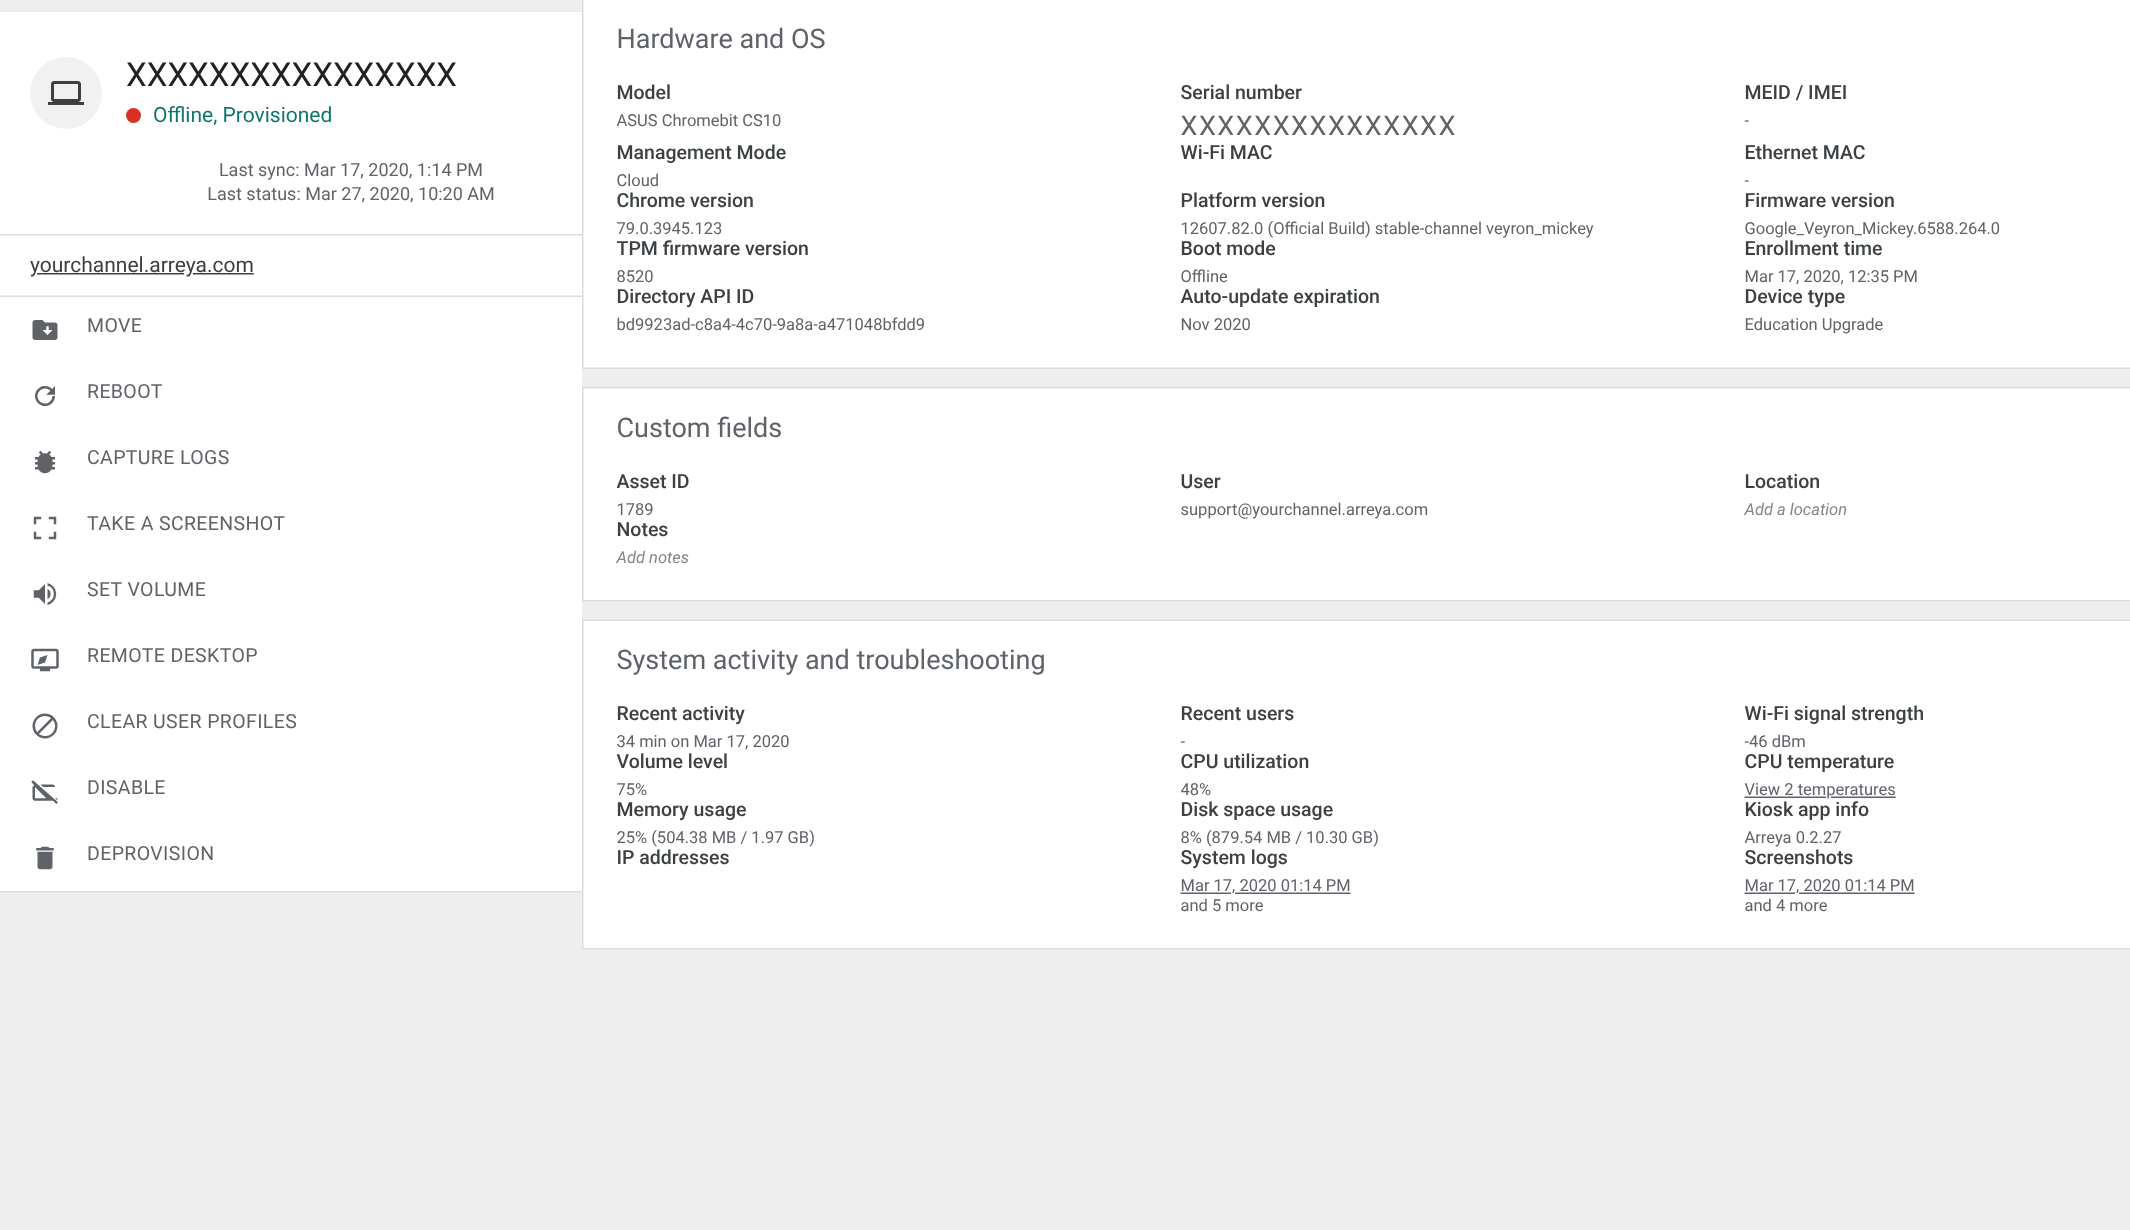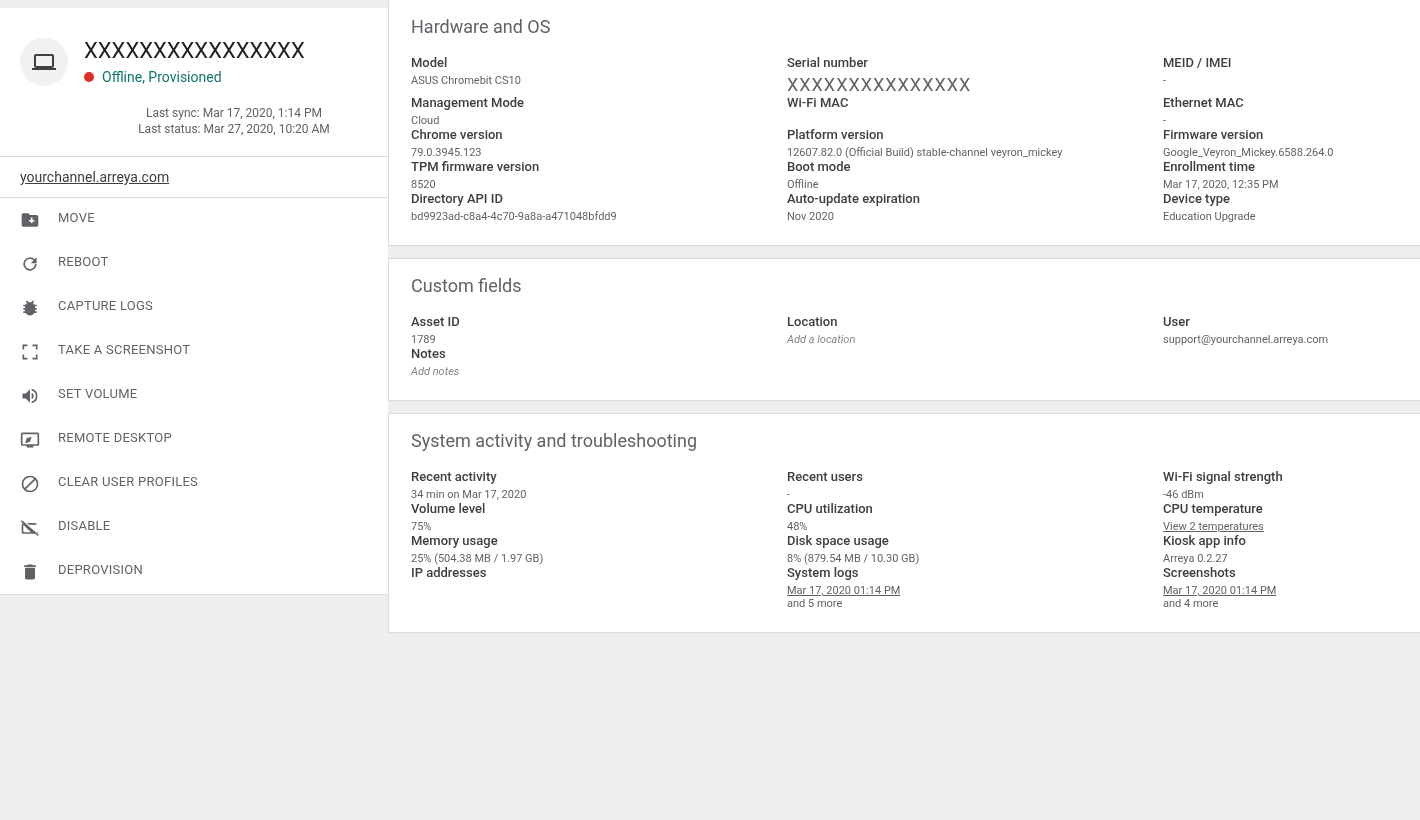--- a/index.html
+++ b/index.html
@@ -318,26 +318,26 @@
     </section>
 
     <section class="panel">
       <h2>Custom fields</h2>
       <div class="grid">
         <div>
           <div class="field-label">Asset ID</div>
           <div class="field-value">1789</div>
         </div>
         <div>
+          <div class="field-label">User</div>
+          <div class="field-value">support@yourchannel.arreya.com</div>
+        </div>
+        <div>
           <div class="field-label">Location</div>
           <div class="field-value placeholder">Add a location</div>
-        </div>
-        <div>
-          <div class="field-label">User</div>
-          <div class="field-value">support@yourchannel.arreya.com</div>
         </div>
         <div>
           <div class="field-label">Notes</div>
           <div class="field-value placeholder">Add notes</div>
         </div>
       </div>
     </section>
 
     <section class="panel">
       <h2>System activity and troubleshooting</h2>

